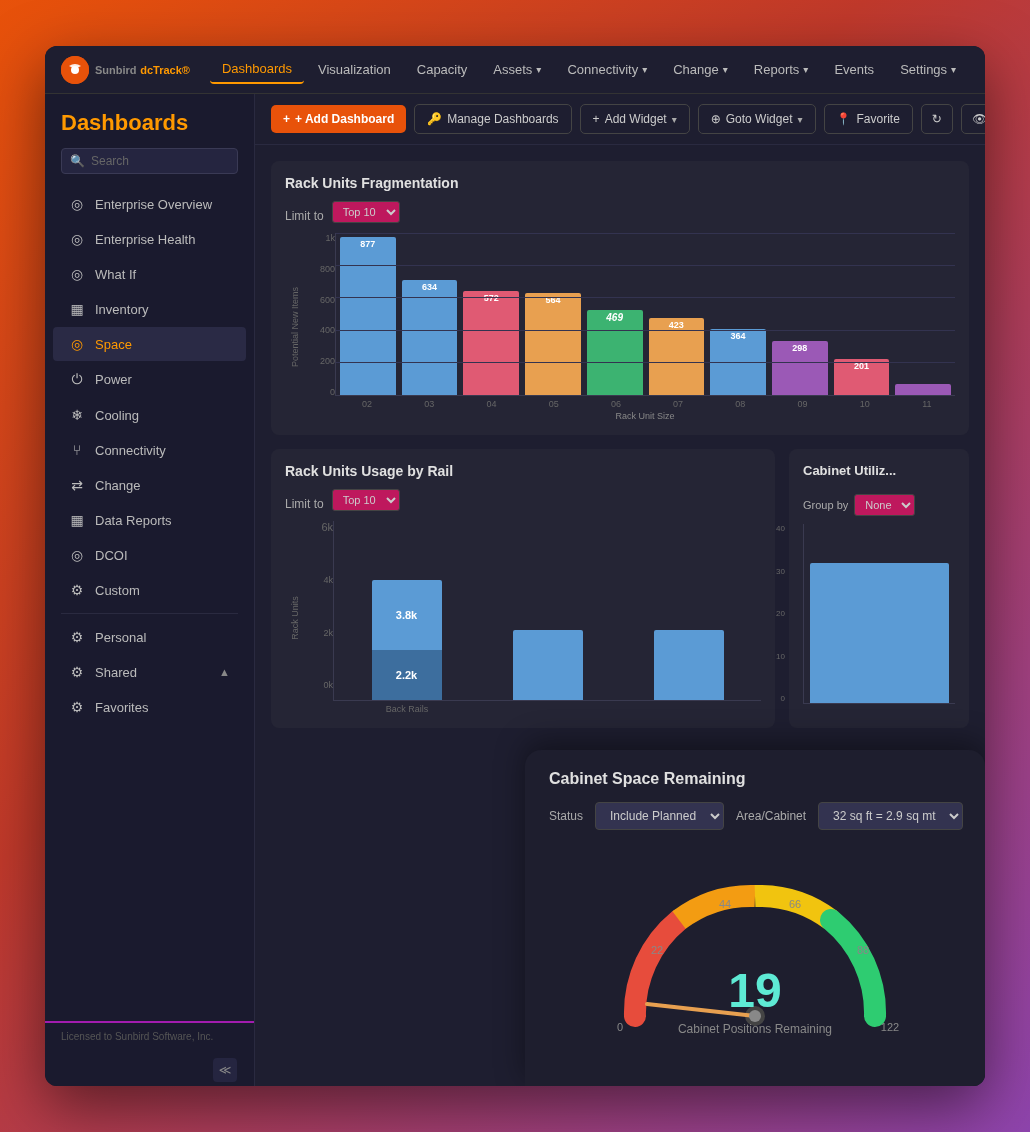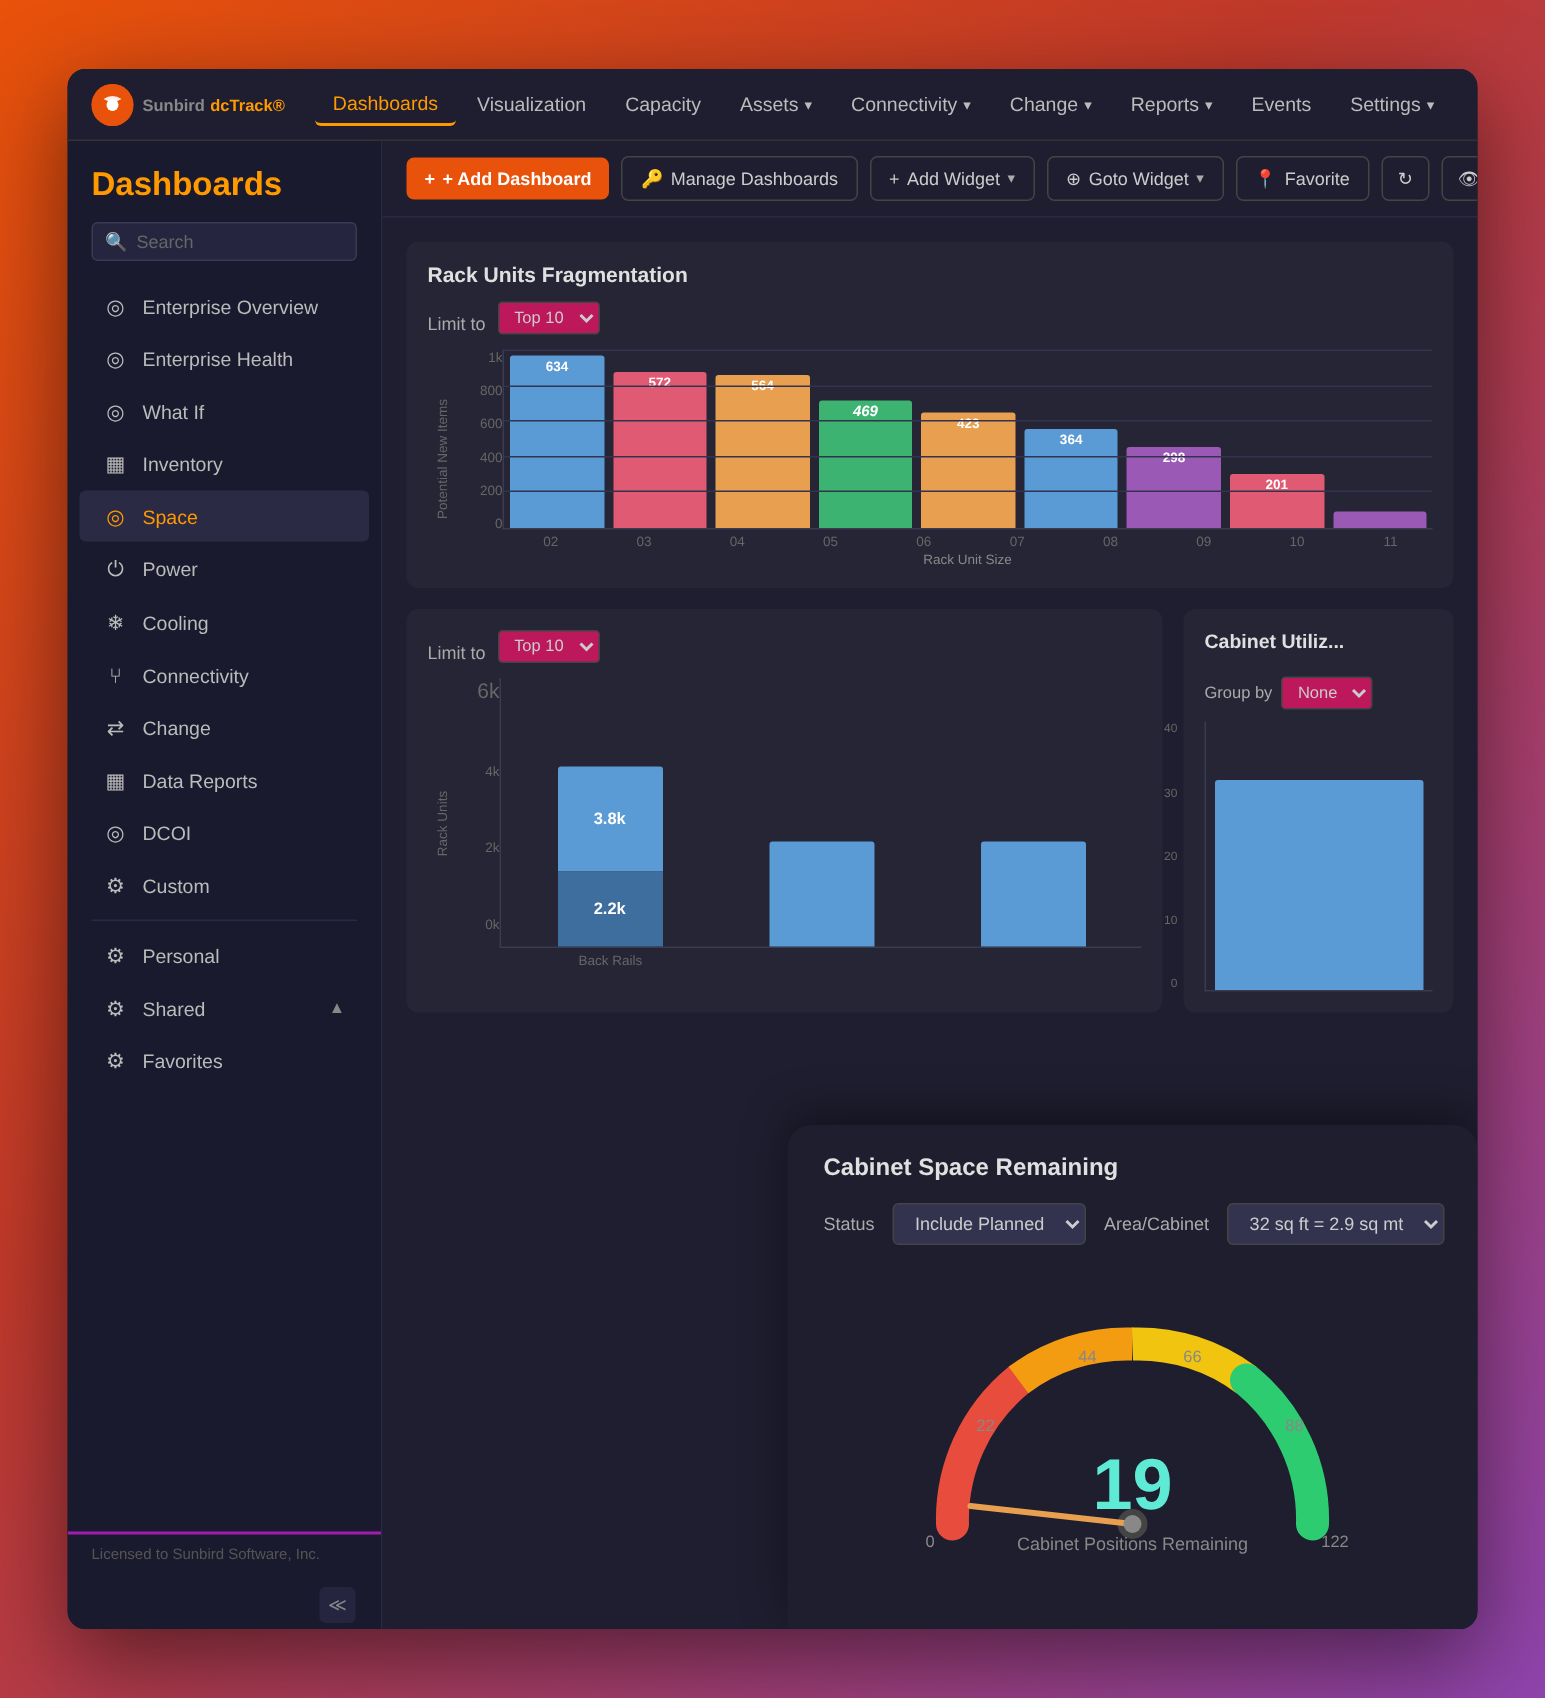--- a/index.html
+++ b/index.html
@@ -475,20 +475,25 @@
                 <div style="position:absolute;top:0;left:0;right:0;bottom:0;display:flex;flex-direction:column;justify-content:space-between;pointer-events:none;">
                   <div style="height:1px;background:#333350;width:100%;"></div>
                   <div style="height:1px;background:#333350;width:100%;"></div>
                   <div style="height:1px;background:#333350;width:100%;"></div>
                   <div style="height:1px;background:#333350;width:100%;"></div>
                   <div style="height:1px;background:#333350;width:100%;"></div>
                   <div style="height:1px;background:transparent;width:100%;"></div>
                 </div>
 
                 <div style="flex:1;display:flex;flex-direction:column;align-items:center;">
+                  <div style="width:100%;height:158px;background:#5b9bd5;border-radius:2px 2px 0 0;display:flex;justify-content:center;align-items:flex-start;padding-top:2px;">
+                      <span style="color:white;font-size:9px;font-weight:600;">877</span>
+                    </div>
+                </div>
+                <div style="flex:1;display:flex;flex-direction:column;align-items:center;">
                   <div style="width:100%;height:115px;background:#5b9bd5;border-radius:2px 2px 0 0;display:flex;justify-content:center;align-items:flex-start;padding-top:2px;">
                       <span style="color:white;font-size:9px;font-weight:600;">634</span>
                     </div>
                 </div>
                 <div style="flex:1;display:flex;flex-direction:column;align-items:center;">
                   <div style="width:100%;height:104px;background:#e05a73;border-radius:2px 2px 0 0;display:flex;justify-content:center;align-items:flex-start;padding-top:2px;">
                       <span style="color:white;font-size:9px;font-weight:600;">572</span>
                     </div>
                 </div>
                 <div style="flex:1;display:flex;flex-direction:column;align-items:center;">
@@ -539,32 +544,33 @@
                 <div style="flex:1;text-align:center;font-size:9px;color:#666;padding-top:3px;">11</div>
               </div>
               <div style="text-align:center;font-size:9px;color:#888;margin-top:2px;">Rack Unit Size</div>
             </div>
           </div>
         </div>
 
         <div style="display:flex;gap:14px;position:relative;">
 
           <div class="widget" style="flex:1;margin-bottom:0;">
+            <div class="widget-title">Rack Units Usage by Rail</div>
             <div class="limit-bar">
               <span>Limit to</span>
               <select class="limit-select">
                 <option>Top 10</option>
               </select>
             </div>
             <div style="display:flex;position:relative;">
               <div style="width:20px;display:flex;align-items:center;justify-content:center;">
                 <span style="transform:rotate(-90deg);white-space:nowrap;color:#666;font-size:9px;position:absolute;">Rack Units</span>
               </div>
               <div style="width:28px;display:flex;flex-direction:column;justify-content:space-between;padding-bottom:24px;align-items:flex-end;">
-                <span style="font-size:14px;color:#666;margin-left:28px;">6k</span>
+                <span style="font-size:11px;color:#666;margin-left:28px;">6k</span>
                 <span style="font-size:9px;color:#666;">4k</span>
                 <span style="font-size:9px;color:#666;">2k</span>
                 <span style="font-size:9px;color:#666;">0k</span>
               </div>
               <div style="flex:1;">
                 <div style="display:flex;align-items:flex-end;gap:12px;height:180px;border-left:1px solid #3a3a50;border-bottom:1px solid #3a3a50;padding:4px 8px 0;">
 
                   <div style="flex:1;display:flex;flex-direction:column;align-items:center;">
                     <div style="width:70px;display:flex;flex-direction:column;">
                       <div style="height:70px;background:#5b9bd5;display:flex;align-items:center;justify-content:center;border-radius:2px 2px 0 0;">

